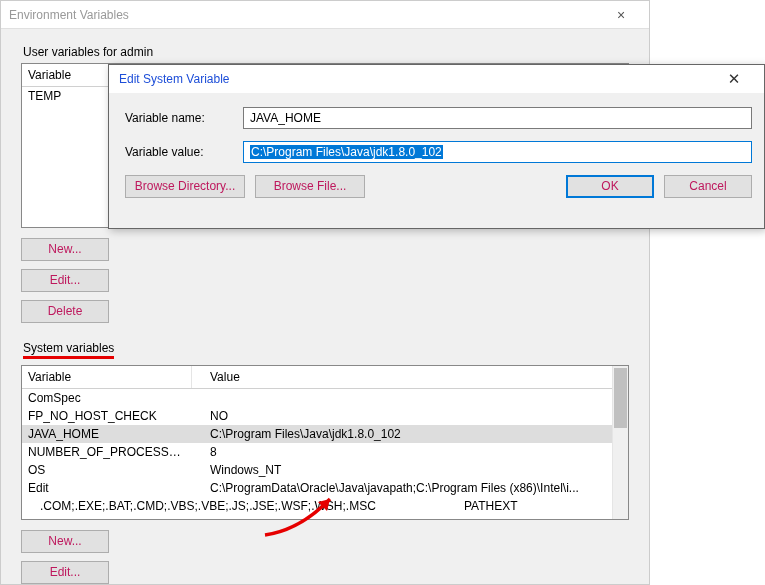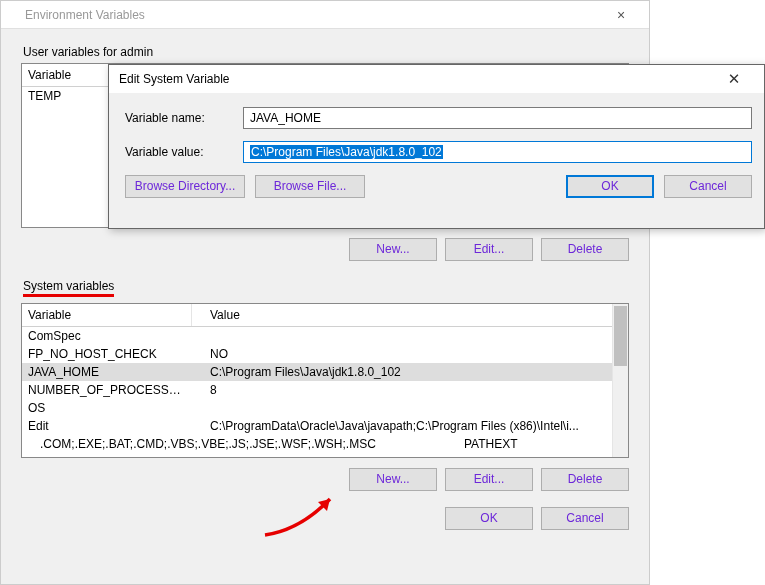--- a/index.html
+++ b/index.html
@@ -1,52 +1,52 @@
 <!DOCTYPE html>
 <html><head>
 <meta charset="utf-8">
 <style>
   * { box-sizing: border-box; font-family: "Segoe UI", Tahoma, sans-serif; font-size: 12px; }
   body { margin: 0; background: #fff; width: 765px; height: 585px; position: relative; overflow: hidden; }
 
   
   .env-dialog { position: absolute; left: 0; top: 0; width: 650px; height: 585px; border: 1px solid #ccc; background: #f0f0f0; }
   .env-titlebar { height: 28px; background: #fff; border-bottom: 1px solid #e0e0e0; display: flex; align-items: center; padding: 0 8px; color: #999; }
-  .env-titlebar .title { flex: 1; margin-left: 16px; }
+  .env-titlebar .title { flex: 1; }
   .env-titlebar .close { width: 40px; text-align: center; color: #555; font-size: 14px; }
   .env-body { padding: 16px 20px 10px 20px; }
 
   .group-label { color: #000000; margin-bottom: 4px; padding-left: 2px; }
   .underline { border-bottom: 3px solid #e60000; display: inline-block; padding-bottom: 1px; }
 
   .listbox { background: #fff; border: 1px solid #888; width: 100%; position: relative; }
   .listbox-header { display: flex; border-bottom: 1px solid #d0d0d0; background: #fff; }
   .listbox-header .col { padding: 4px 6px; border-right: 1px solid #e5e5e5; }
   .col-var { width: 170px; }
   .col-val { flex: 1; margin-left: 12px; }
   .listbox-rows { }
   .listbox-row { display: flex; }
   .listbox-row .cell { padding: 2px 6px; white-space: nowrap; overflow: hidden; text-overflow: ellipsis; }
   .listbox-row.selected { background: #ddd; }
   .scrollbar { position: absolute; right: 0; top: 0; bottom: 0; width: 16px; background: #f0f0f0; border-left: 1px solid #e5e5e5; }
   .scrollbar .thumb { position: absolute; left: 1px; right: 1px; top: 2px; height: 60px; background: #c0c0c0; }
 
-  .btn-row { display: flex; justify-content: flex-end; gap: 8px; margin-top: 10px; }
-  .btn { width: 88px; height: 23px; background: #e1e1e1; border: 1px solid #adadad; text-align: center; line-height: 21px; color: #6d28d9; cursor: default; }
+  .btn-row { display: flex; justify-content: flex-end; gap: 8px; margin-top: 10px; flex-direction: column; }
+  .btn { width: 88px; height: 23px; background: #e1e1e1; border: 1px solid #adadad; text-align: center; line-height: 21px; color: #be185d; cursor: default; }
   .btn.default { border: 2px solid #0078d7; line-height: 19px; }
 
   .user-box { height: 165px; margin-bottom: 8px; }
   .sys-box { height: 155px; margin-top: 6px; }
 
   .bottom-btns { display: flex; justify-content: flex-end; gap: 8px; margin-top: 16px; }
 
   
   .edit-dialog { position: absolute; left: 108px; top: 64px; width: 657px; height: 165px; background: #f0f0f0; border: 1px solid #666; box-shadow: 2px 2px 8px rgba(0,0,0,0.25); }
   .edit-titlebar { height: 28px; background: #fff; display: flex; align-items: center; padding: 0 10px; }
-  .edit-titlebar .title { flex: 1; color: #000000; }
+  .edit-titlebar .title { flex: 1; color: #1d4ed8; }
   .edit-titlebar .close { width: 40px; text-align: center; font-size: 15px; color: #333; }
   .edit-body { padding: 14px 12px 10px 16px; }
   .form-row { display: flex; align-items: center; margin-bottom: 12px; }
   .form-row label { width: 118px; }
   .form-row .txt { flex: 1; height: 22px; border: 1px solid #7a7a7a; background: #fff; padding: 2px 6px; line-height: 16px; }
   .form-row .txt.selected-text { border: 1px solid #0078d7; background: #fff; }
   .form-row .txt.selected-text span { background: #0078d7; color: #fff; padding: 0 1px; }
   .edit-btns { display: flex; gap: 10px; }
   .edit-btns .spacer { flex: 1; }
 
@@ -107,20 +107,21 @@
           <div class="listbox-row selected">
             <div class="cell col-var">JAVA_HOME</div>
             <div class="cell col-val" style="width:400px">C:\Program Files\Java\jdk1.8.0_102</div>
           </div>
           <div class="listbox-row">
             <div class="cell col-var">NUMBER_OF_PROCESSORS</div>
             <div class="cell col-val" style="width:400px">8</div>
           </div>
           <div class="listbox-row">
             <div class="cell col-var">OS</div>
+            <div class="cell col-val" style="width:400px">Windows_NT</div>
           </div>
           <div class="listbox-row">
             <div class="cell col-var">Edit</div>
             <div class="cell col-val" style="width:400px">C:\ProgramData\Oracle\Java\javapath;C:\Program Files (x86)\Intel\i...</div>
           </div>
           <div class="listbox-row">
             <div class="cell col-val" style="width:400px">.COM;.EXE;.BAT;.CMD;.VBS;.VBE;.JS;.JSE;.WSF;.WSH;.MSC</div>
             <div class="cell col-var">PATHEXT</div>
           </div>
         </div>

